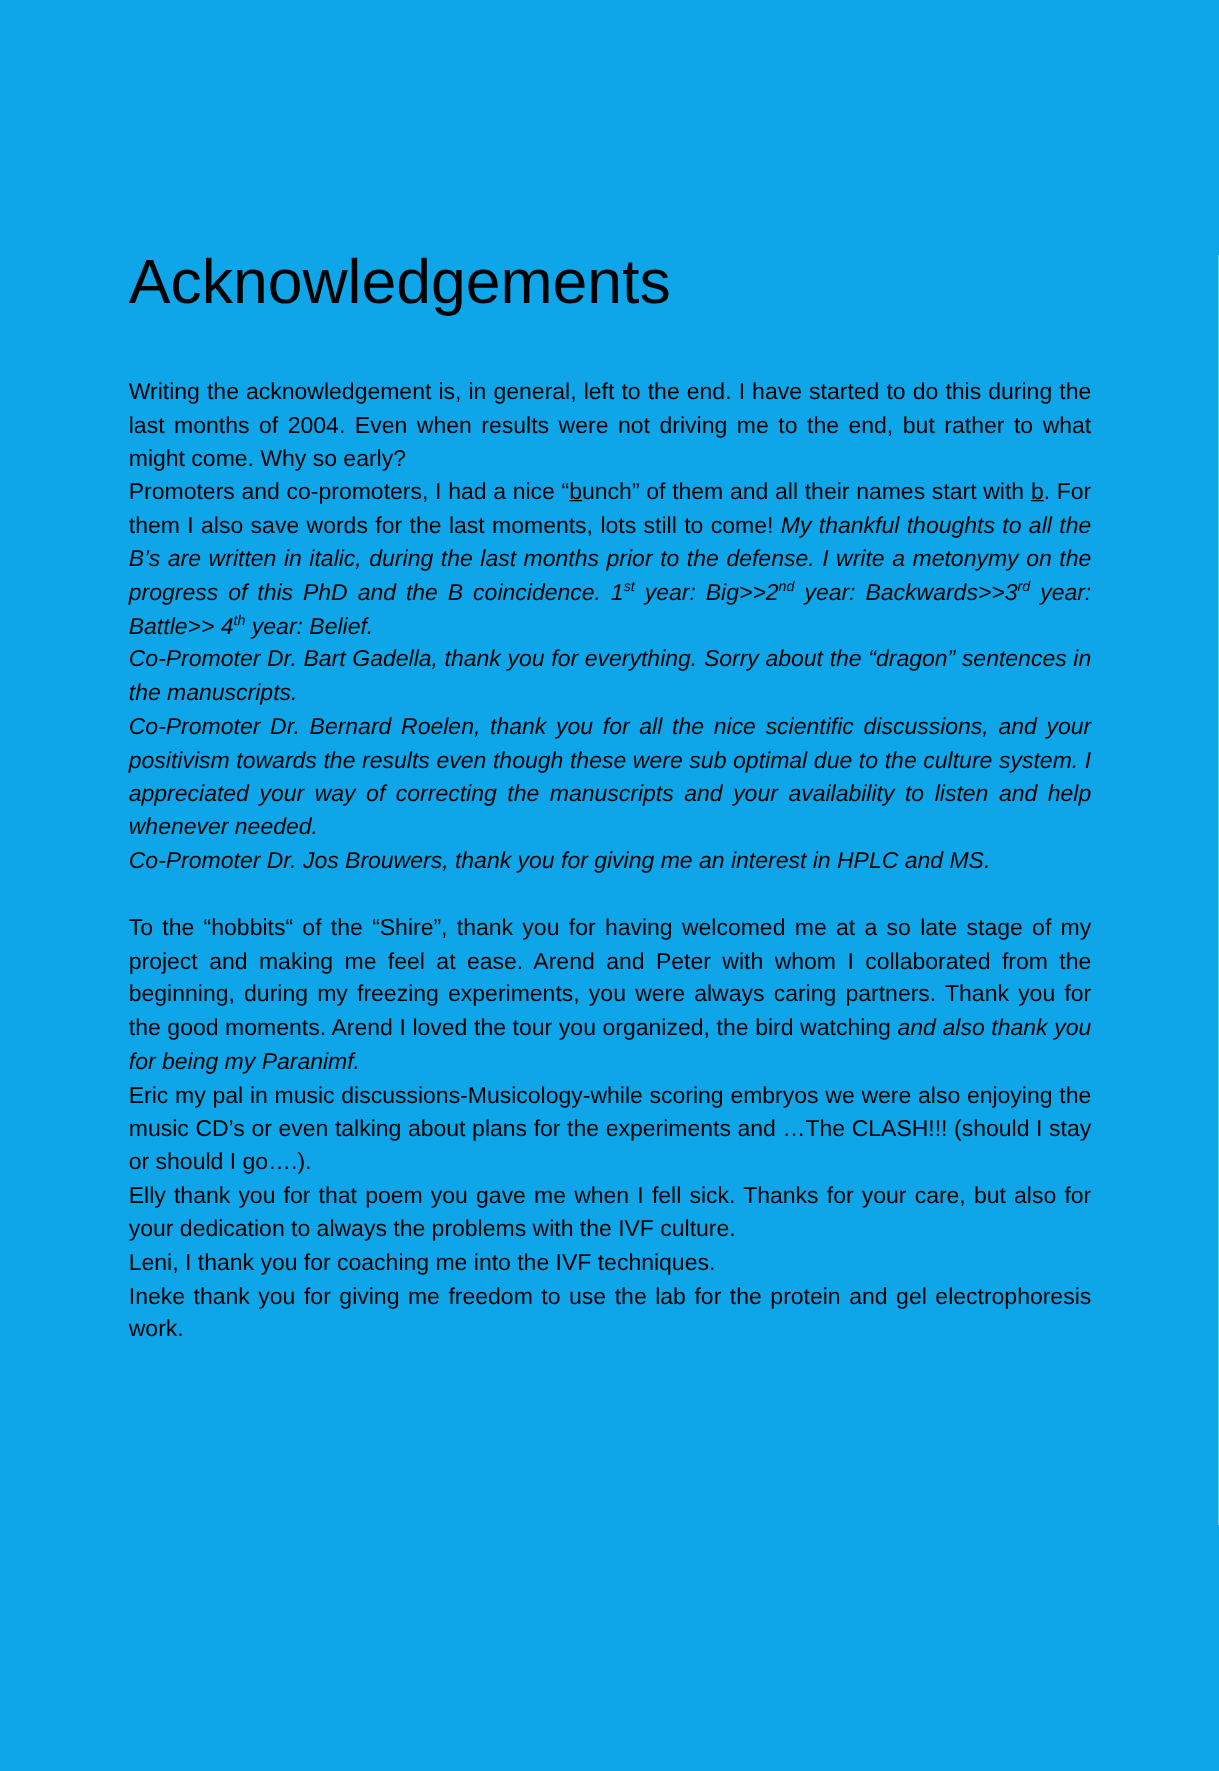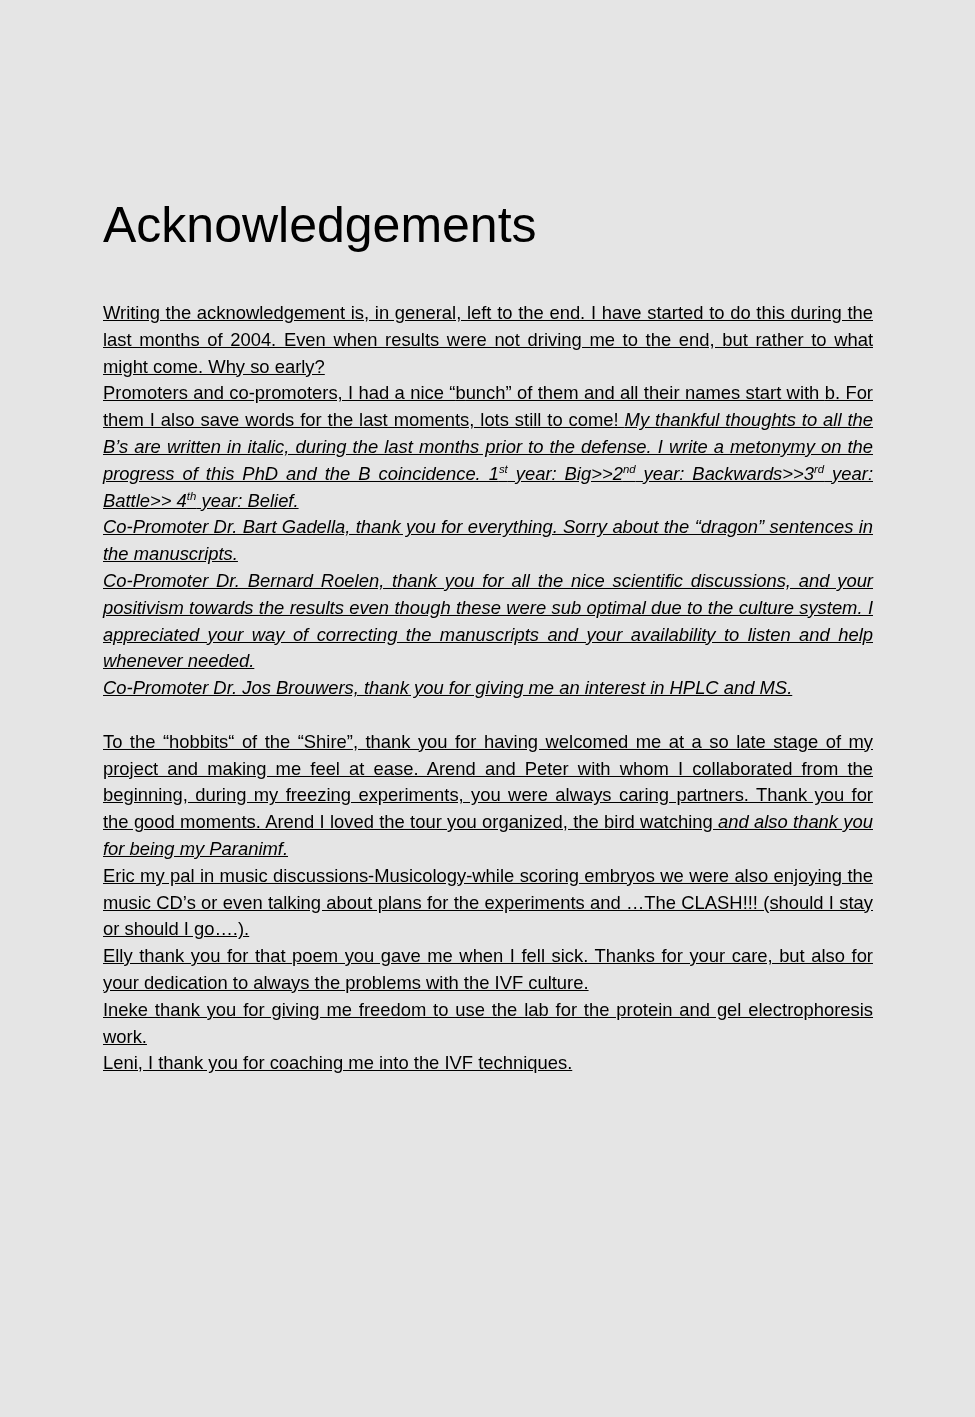--- a/index.html
+++ b/index.html
@@ -11,21 +11,21 @@
     width: 975px;
     height: 1417px;
     font-family: "Liberation Sans", sans-serif;
     color: #000000;
     -webkit-font-smoothing: antialiased;
   }
   .page {
     position: relative;
     width: 975px;
     height: 1417px;
-    background: #e5e5e5;
+    background: #0ea5e9;
     box-sizing: border-box;
     padding-left: 48px;
   }
   .content {
     position: absolute;
     left: 103px;
     top: 196px;
     width: 770px;
   }
   .doc-title {
@@ -41,21 +41,20 @@
     font-size: 18.4px;
     line-height: 26.8px;
     text-align: justify;
     text-justify: inter-word;
   }
   p.para {
     margin: 0;
     padding: 0;
     text-align: justify;
     text-justify: inter-word;
-    text-decoration: underline;
   }
   
   .ital {
     font-style: italic;
   }
   .und {
     text-decoration: underline;
   }
   sup {
     font-size: 0.62em;
@@ -90,19 +89,19 @@
       <p class="para ital"><span>Co-Promoter Dr. Jos Brouwers, thank you for giving me an interest in HPLC and MS.</span></p>
 
       <div class="spacer-line"></div>
 
       <p class="para"><span>To the “hobbits“ of the “Shire”, thank you for having welcomed me at a so late stage of my project and making me feel at ease. Arend and Peter with whom I collaborated from the beginning, during my freezing experiments, you were always caring partners. Thank you for the good moments. Arend I loved the tour you organized, the bird watching </span><span class="ital">and also thank you for being my Paranimf.</span></p>
 
       <p class="para"><span>Eric my pal in music discussions-Musicology-while scoring embryos we were also enjoying the music CD’s or even talking about plans for the experiments and …The CLASH!!! (should I stay or should I go….).</span></p>
 
       <p class="para"><span>Elly thank you for that poem you gave me when I fell sick. Thanks for your care, but also for your dedication to always the problems with the IVF culture.</span></p>
 
+      <p class="para"><span>Leni, I thank you for coaching me into the IVF techniques.</span></p>
+
       <p class="para"><span>Ineke thank you for giving me freedom to use the lab for the protein and gel electrophoresis work.</span></p>
-
-      <p class="para"><span>Leni, I thank you for coaching me into the IVF techniques.</span></p>
 
     </div>
   </div>
 </div>
 
 </body></html>

